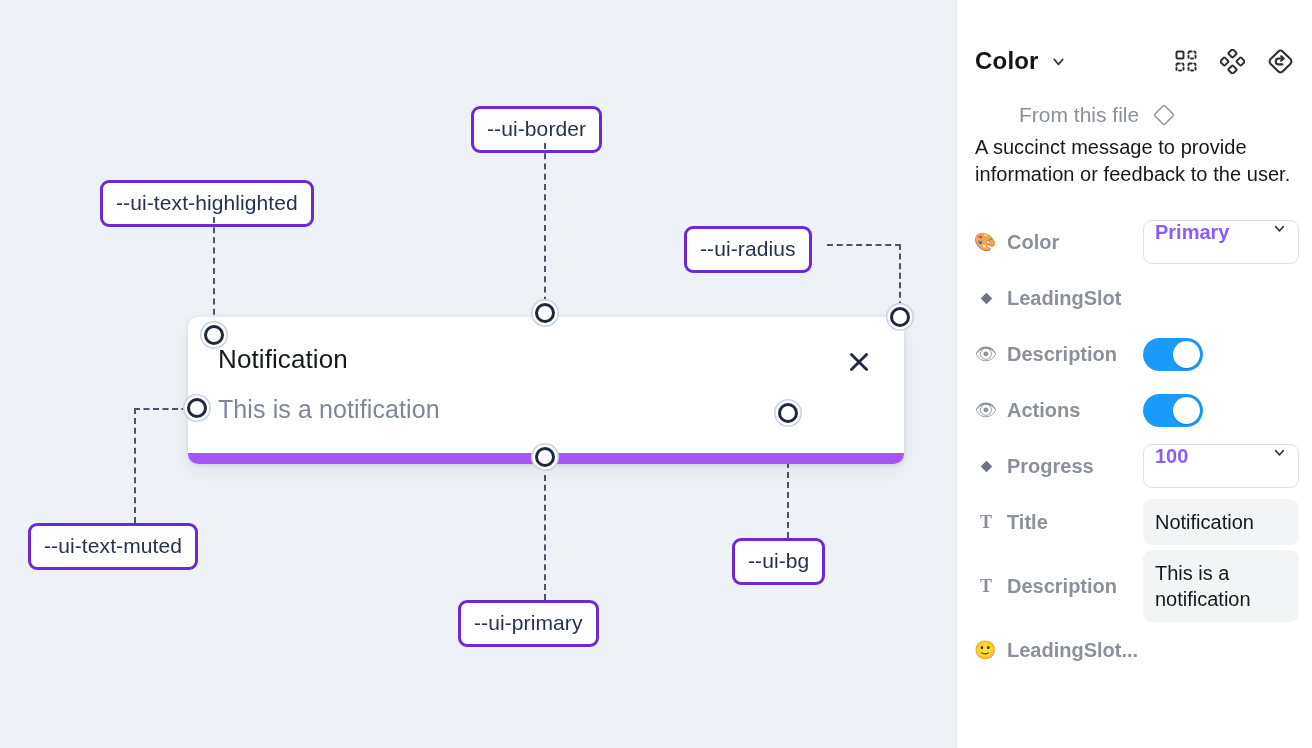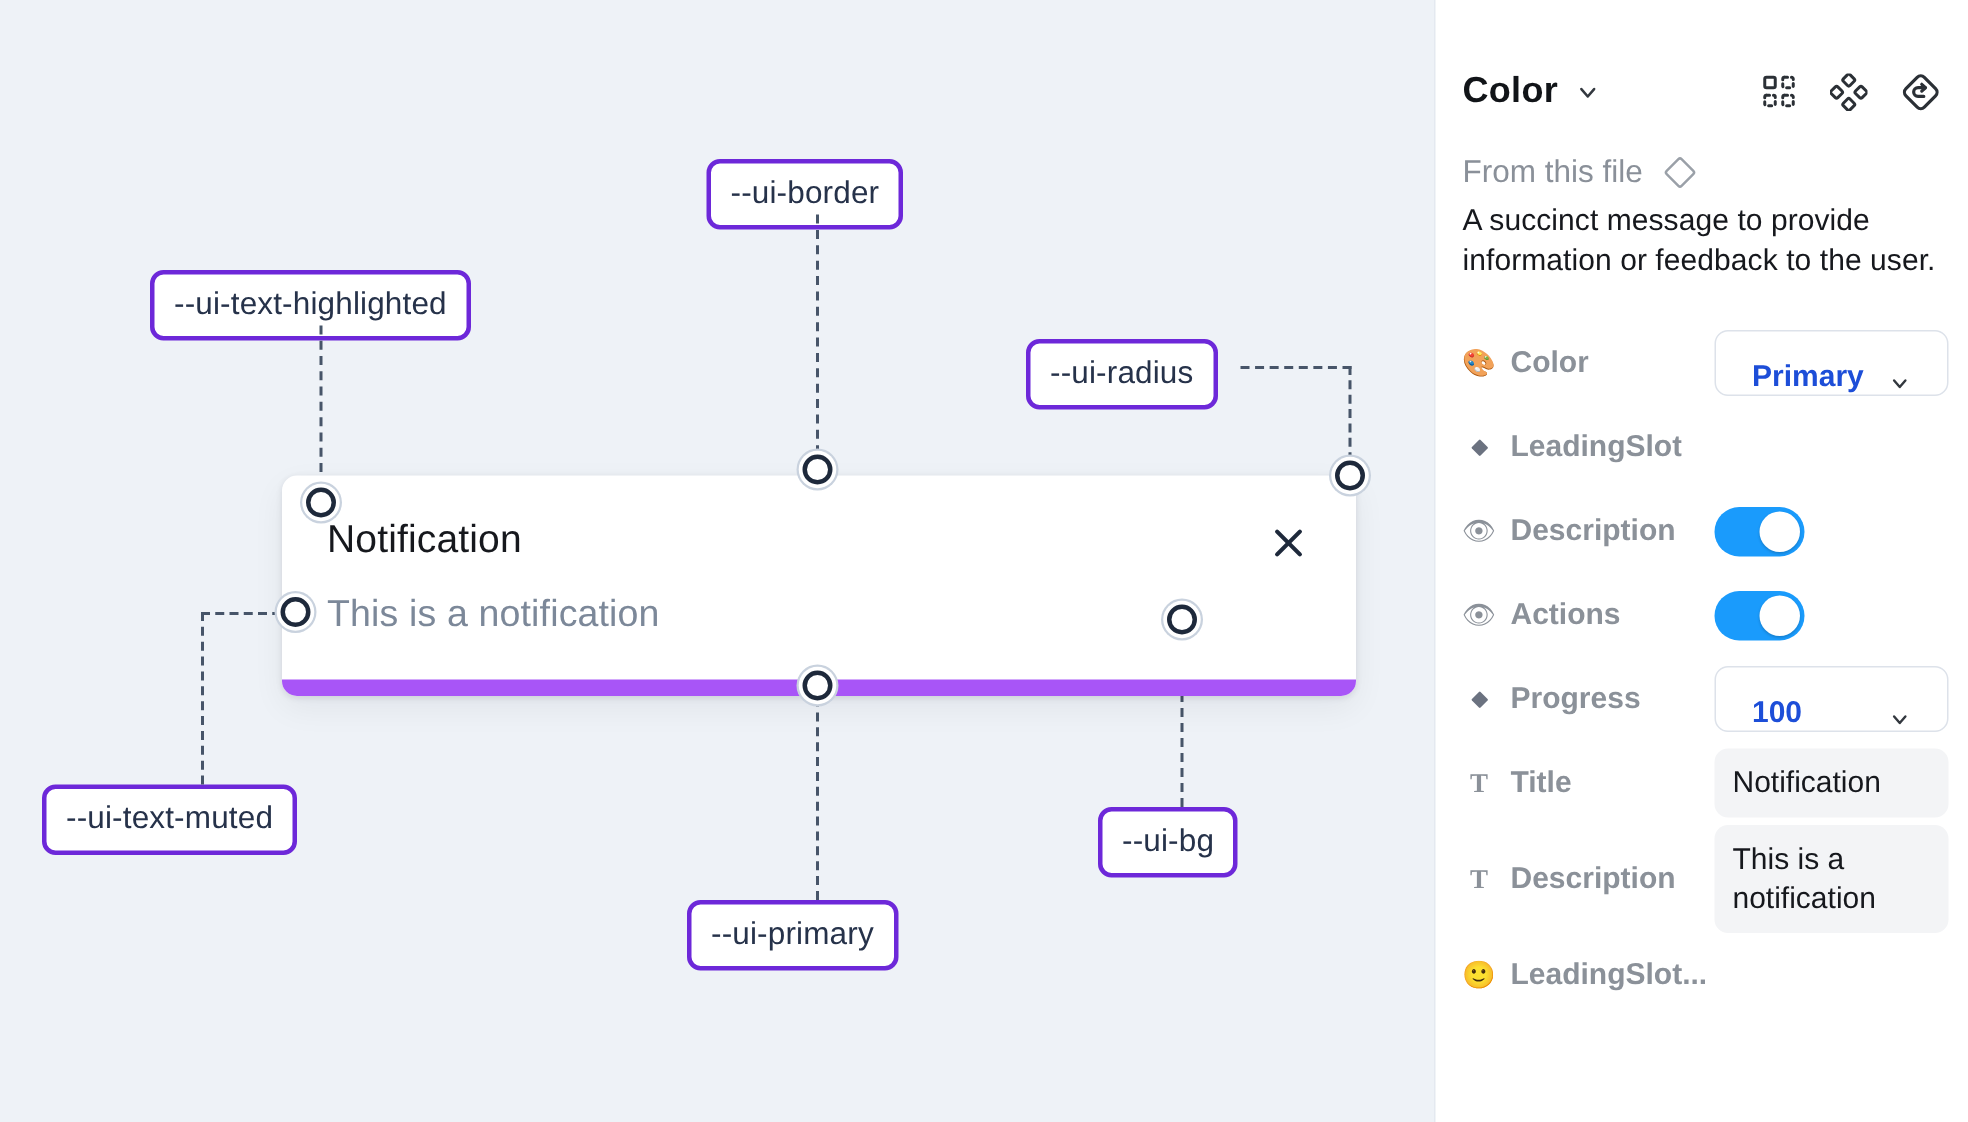--- a/index.html
+++ b/index.html
@@ -152,21 +152,21 @@
   }
   .hdr-icon { display: flex; align-items: center; justify-content: center; cursor: pointer; color: #2b3036; }
 
   #from-file-row {
     display: flex;
     align-items: center;
     gap: 12px;
     margin-top: 8px;
     height: 30px;
   }
-  #from-file-label { font-size: 21px; color: #8a9099; }
+  #from-file-label { font-size: 21px; color: #8a9099; margin-left: 44px; }
 
   #panel-desc {
     margin-top: 4px;
     font-size: 20px;
     line-height: 1.35;
     color: #16181d;
     letter-spacing: .05px;
   }
 
   
@@ -200,24 +200,24 @@
 
   .prop-control { flex: 1; display: flex; justify-content: flex-start; }
 
   .select {
     width: 156px;
     height: 44px;
     border: 1px solid #dde2ea;
     border-radius: 9px;
     background: #ffffff;
     display: flex;
-    align-items: flex-end;
-    padding: 0 24px;
+    align-items: flex-start;
+    padding: 0 11px;
     font-size: 20px;
-    color: #1d4ed8;
+    color: #8b5cf6;
     font-weight: bold;
     cursor: pointer;
     gap: 8px;
   }
   .select .sel-val { overflow: hidden; white-space: nowrap; text-overflow: ellipsis; }
   .select .caret { margin-left: auto; color: #33383f; display: flex; align-items: center; }
 
   .textfield {
     width: 156px;
     min-height: 44px;

